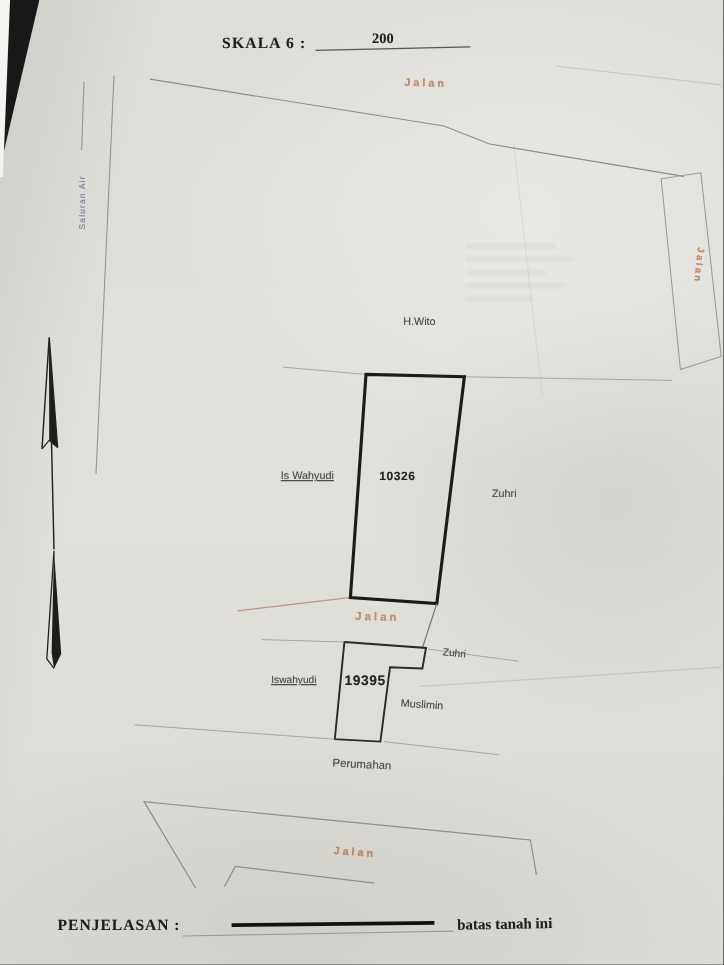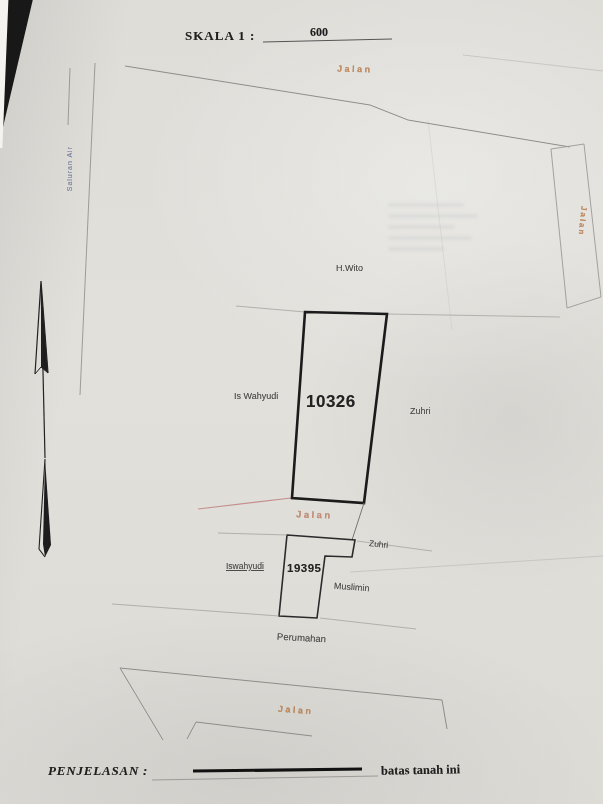--- a/index.html
+++ b/index.html
@@ -96,47 +96,47 @@
       <polygon points="45,459 51,545 45,557 43,544" fill="#1d1d1d"></polygon>
       <polyline points="45,459 39,549 45,557" fill="none" stroke="#222" stroke-width="1.1"></polyline>
     </g>
 
     <path d="M263,42 L392,39" stroke="#555" stroke-width="1" fill="none"></path>
 
     <path d="M152,780 L378,776" stroke="#9b9b97" stroke-width="1" fill="none"></path>
     <path d="M193,771 L362,769" stroke="#121212" stroke-width="3.2" fill="none"></path>
   </svg>
 
-  <div class="lbl serifbold" style="left:185px;top:28px;font-size:13px;letter-spacing:1px;">SKALA 1 :</div>
-  <div class="lbl serifbold" style="left:310px;top:25px;font-size:12px;">600</div>
+  <div class="lbl serifbold" style="left:185px;top:28px;font-size:13px;letter-spacing:1px;">SKALA 6 :</div>
+  <div class="lbl serifbold" style="left:310px;top:25px;font-size:12px;">200</div>
 
   <div class="lbl road" style="left:337px;top:64px;font-size:9px;transform:rotate(2deg);">Jalan</div>
 
   <div class="lbl road vert" style="left:578px;top:206px;font-size:8px;letter-spacing:2px;transform:rotate(6deg);">Jalan</div>
 
   <div class="lbl vert" style="left:66px;top:146px;font-size:7px;color:#66739e;letter-spacing:1px;transform:rotate(180deg);opacity:.85;">Saluran Air</div>
 
   <div class="lbl" style="left:336px;top:263px;font-size:9px;text-align:center;">H.Wito</div>
 
-  <div class="lbl" style="left:234px;top:391px;font-size:9px;">Is Wahyudi</div>
+  <div class="lbl" style="left:234px;top:391px;font-size:9px;text-decoration:underline;">Is Wahyudi</div>
 
-  <div class="lbl plotnum" style="left:306px;top:392px;font-size:17px;">10326</div>
+  <div class="lbl plotnum" style="left:316px;top:392px;font-size:10px;">10326</div>
 
   <div class="lbl" style="left:410px;top:406px;font-size:9px;">Zuhri</div>
 
   <div class="lbl road road-pink" style="left:296px;top:509px;font-size:9.5px;transform:rotate(2deg);">Jalan</div>
 
   <div class="lbl" style="left:226px;top:561px;font-size:8.5px;text-decoration:underline;">Iswahyudi</div>
 
   <div class="lbl plotnum" style="left:287px;top:562px;font-size:11.5px;">19395</div>
 
   <div class="lbl" style="left:369px;top:539px;font-size:8.5px;transform:rotate(6deg);">Zuhri</div>
 
   <div class="lbl" style="left:334px;top:582px;font-size:9px;transform:rotate(4deg);">Muslimin</div>
 
   <div class="lbl" style="left:277px;top:632px;font-size:9.5px;transform:rotate(3deg);">Perumahan</div>
 
   <div class="lbl road" style="left:278px;top:705px;font-size:9px;transform:rotate(4deg);">Jalan</div>
 
-  <div class="lbl serifbold" style="left:48px;top:763px;font-size:13px;letter-spacing:.8px;font-style:italic;">PENJELASAN :</div>
+  <div class="lbl serifbold" style="left:48px;top:763px;font-size:13px;letter-spacing:.8px;">PENJELASAN :</div>
   <div class="lbl serifbold" style="left:381px;top:763px;font-size:12.5px;transform:rotate(-1deg);">batas tanah ini</div>
 
 </div>
 
 </body></html>

